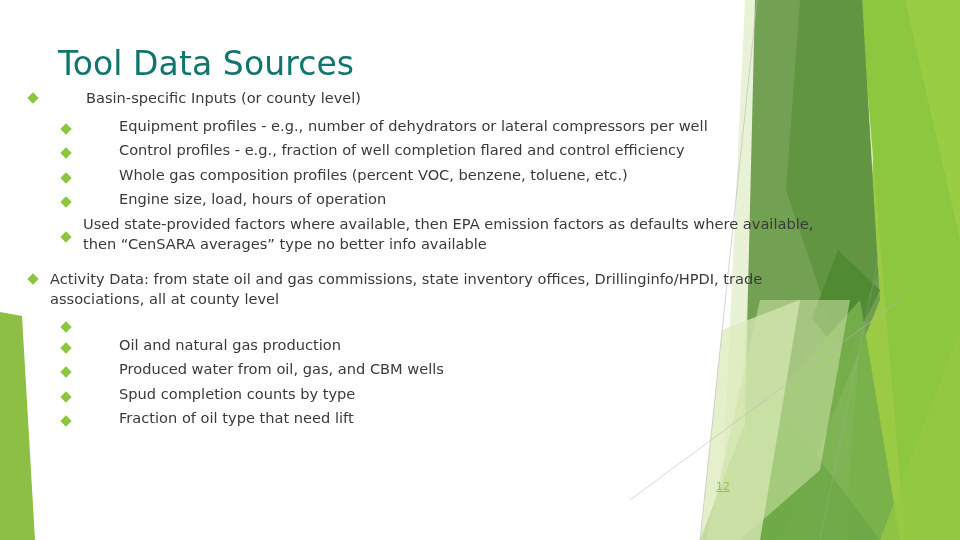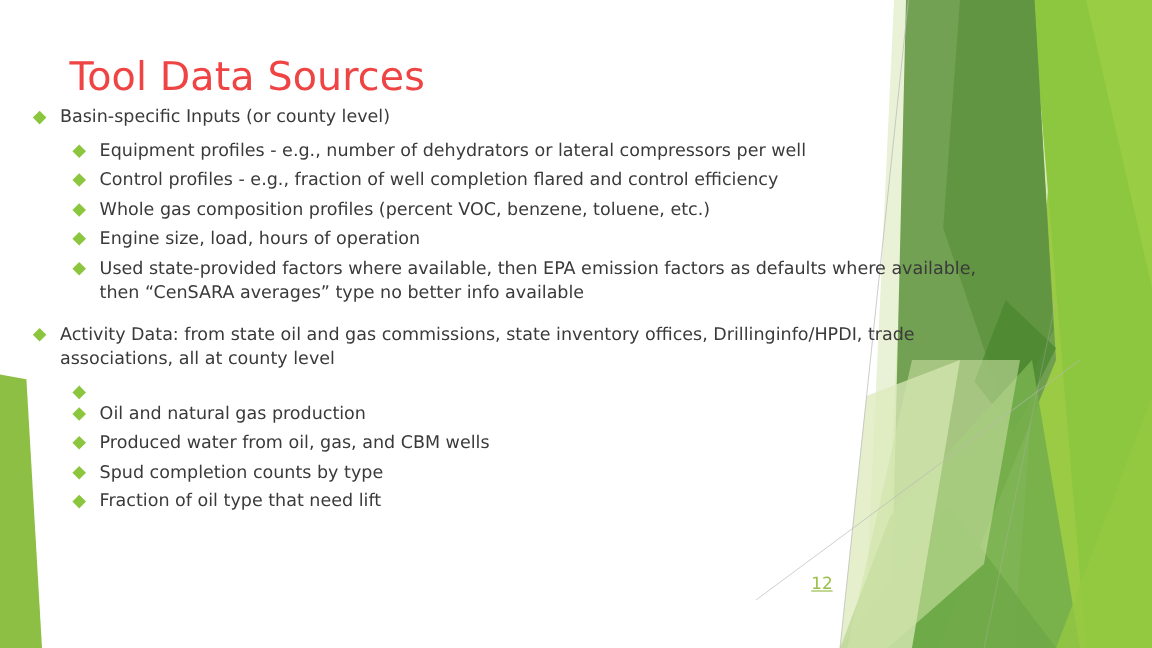--- a/index.html
+++ b/index.html
@@ -30,21 +30,21 @@
   
   #title {
     position: absolute;
     left: 58px;
     top: 22px;
     width: 640px;
     font-size: 33px;
     line-height: 40px;
     font-weight: normal;
     letter-spacing: 0.1px;
-    color: #ef4444;
+    color: #0f766e;
     white-space: nowrap;
   }
 
   
   #body {
     position: absolute;
     left: 24px;
     top: 88px;
     width: 800px;
   }
@@ -78,33 +78,33 @@
 
   .txt {
     color: #3A3A3A;
     font-size: 14.5px;
     line-height: 20.5px;
   }
   .lvl1 .txt { font-size: 14.6px; }
   .lvl2 .txt { font-size: 14.6px; }
 
   .row.lvl1 { margin-bottom: 3px; }
-  .row.lvl2 { margin-bottom: 4px; }
+  .row.lvl2 { margin-bottom: 4px; align-items: center; }
 
   .gap-small { height: 4px; }
   .gap-mid   { height: 10px; }
 
-  .nowrap { white-space: nowrap; }
+  .nowrap { white-space: nowrap; margin-left: 36px; }
 
   
   #slide-number {
     position: absolute;
-    left: 676px;
+    left: 716px;
     top: 482px;
-    font-size: 14px;
+    font-size: 11px;
     line-height: 10px;
     color: #9ABF4B;
     text-decoration: underline;
   }
 </style>
 </head>
 <body>
 
 <div id="slide">
 

